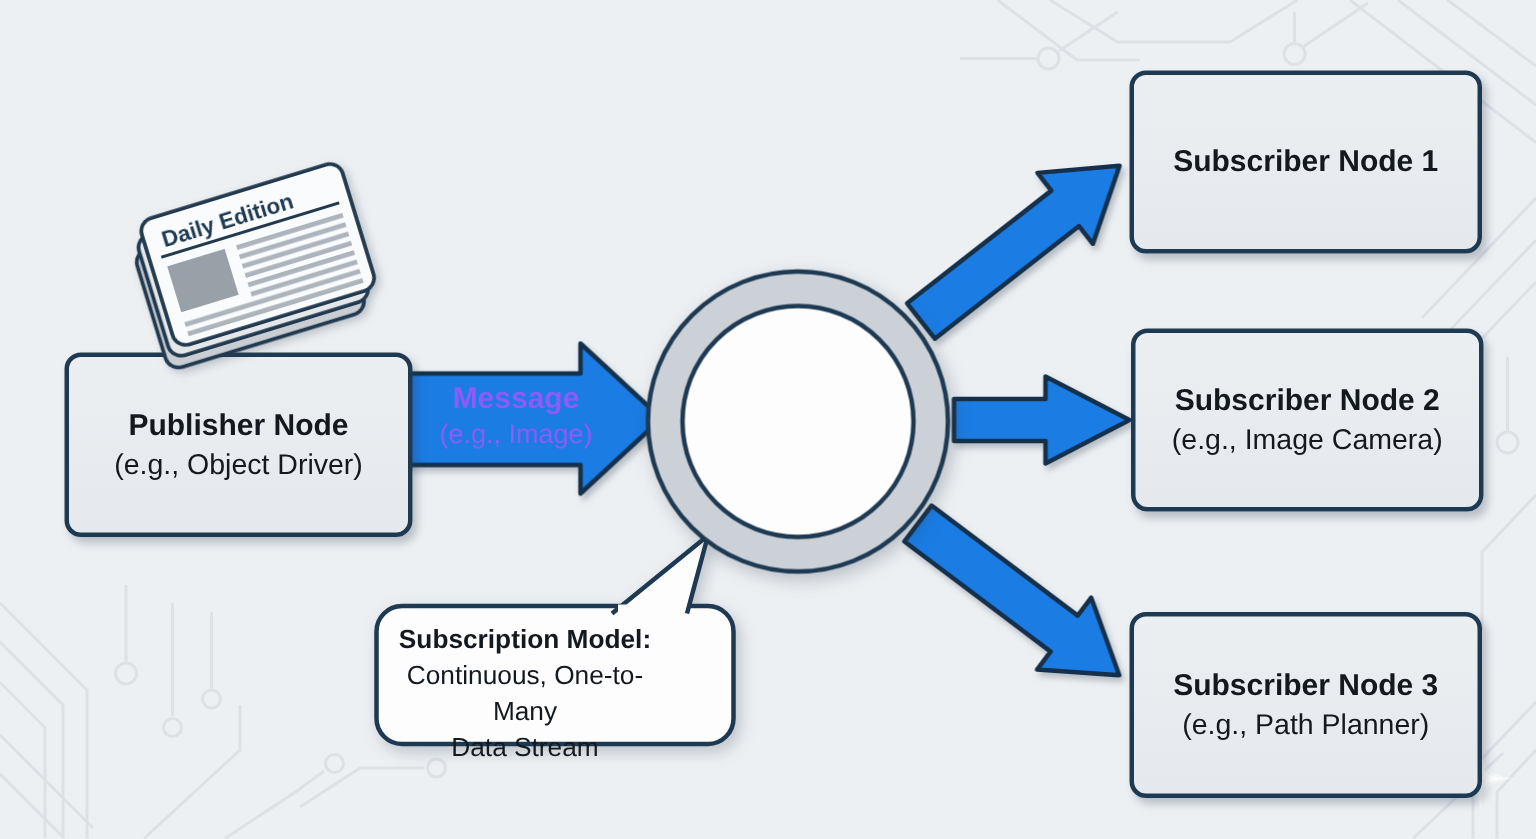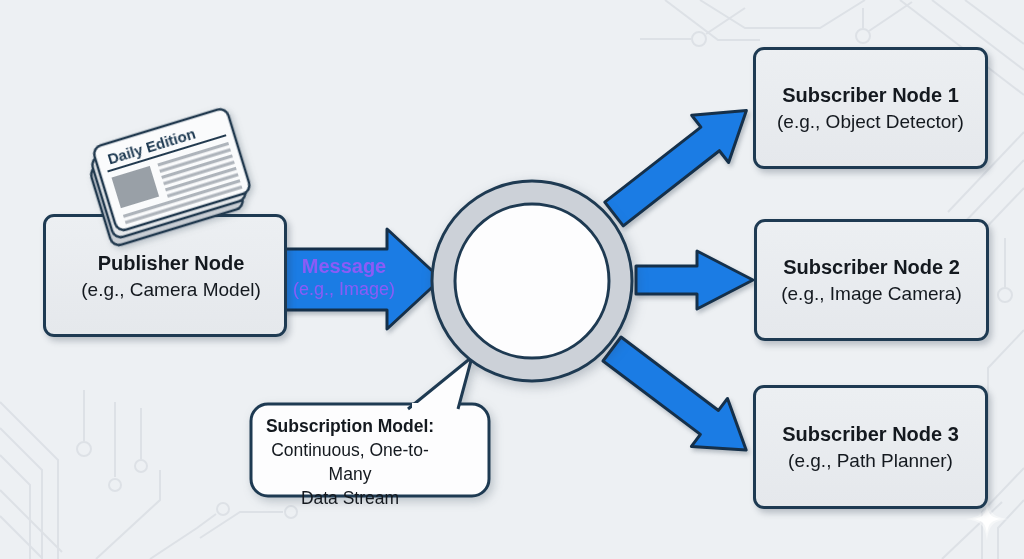--- a/index.html
+++ b/index.html
@@ -109,34 +109,33 @@
     <circle cx="532" cy="281" r="100" fill="#ccd1d8" stroke="#1e3a52" stroke-width="3"></circle>
     <circle cx="532" cy="281" r="77" fill="#fdfdfe" stroke="#1e3a52" stroke-width="3"></circle>
   </g>
 
   <g transform="translate(987,519)">
     <path d="M0,-22 C2,-6 6,-2 22,0 C6,2 2,6 0,22 C-2,6 -6,2 -22,0 C-6,-2 -2,-6 0,-22 Z" fill="#ffffff" opacity="0.45"></path>
     <path d="M0,-15 C1.5,-4 4,-1.5 15,0 C4,1.5 1.5,4 0,15 C-1.5,4 -4,1.5 -15,0 C-4,-1.5 -1.5,-4 0,-15 Z" fill="#ffffff" opacity="0.95"></path>
   </g>
 </svg>
 
-<div class="node-box" style="left:43px;top:214px;width:226px;height:117px;padding-left:12px;">
+<div class="node-box" style="left:43px;top:235px;width:226px;height:117px;">
   <div class="node-title">Publisher Node</div>
-  <div class="node-sub">(e.g., Camera Model)</div>
+  <div class="node-sub">(e.g., Object Driver)</div>
 </div>
 
 <div class="node-box" style="left:753px;top:47px;width:229px;height:116px;">
   <div class="node-title">Subscriber Node 1</div>
-  <div class="node-sub">(e.g., Object Detector)</div>
 </div>
 <div class="node-box" style="left:754px;top:219px;width:229px;height:116px;">
   <div class="node-title">Subscriber Node 2</div>
   <div class="node-sub">(e.g., Image Camera)</div>
 </div>
-<div class="node-box" style="left:753px;top:385px;width:229px;height:118px;">
+<div class="node-box" style="left:753px;top:408px;width:229px;height:118px;">
   <div class="node-title">Subscriber Node 3</div>
   <div class="node-sub">(e.g., Path Planner)</div>
 </div>
 
 <div id="message-text" class="overlay-text">
   <div class="t1">Message</div>
   <div class="t2">(e.g., Image)</div>
 </div>
 
 <div id="topic-text" class="overlay-text">

